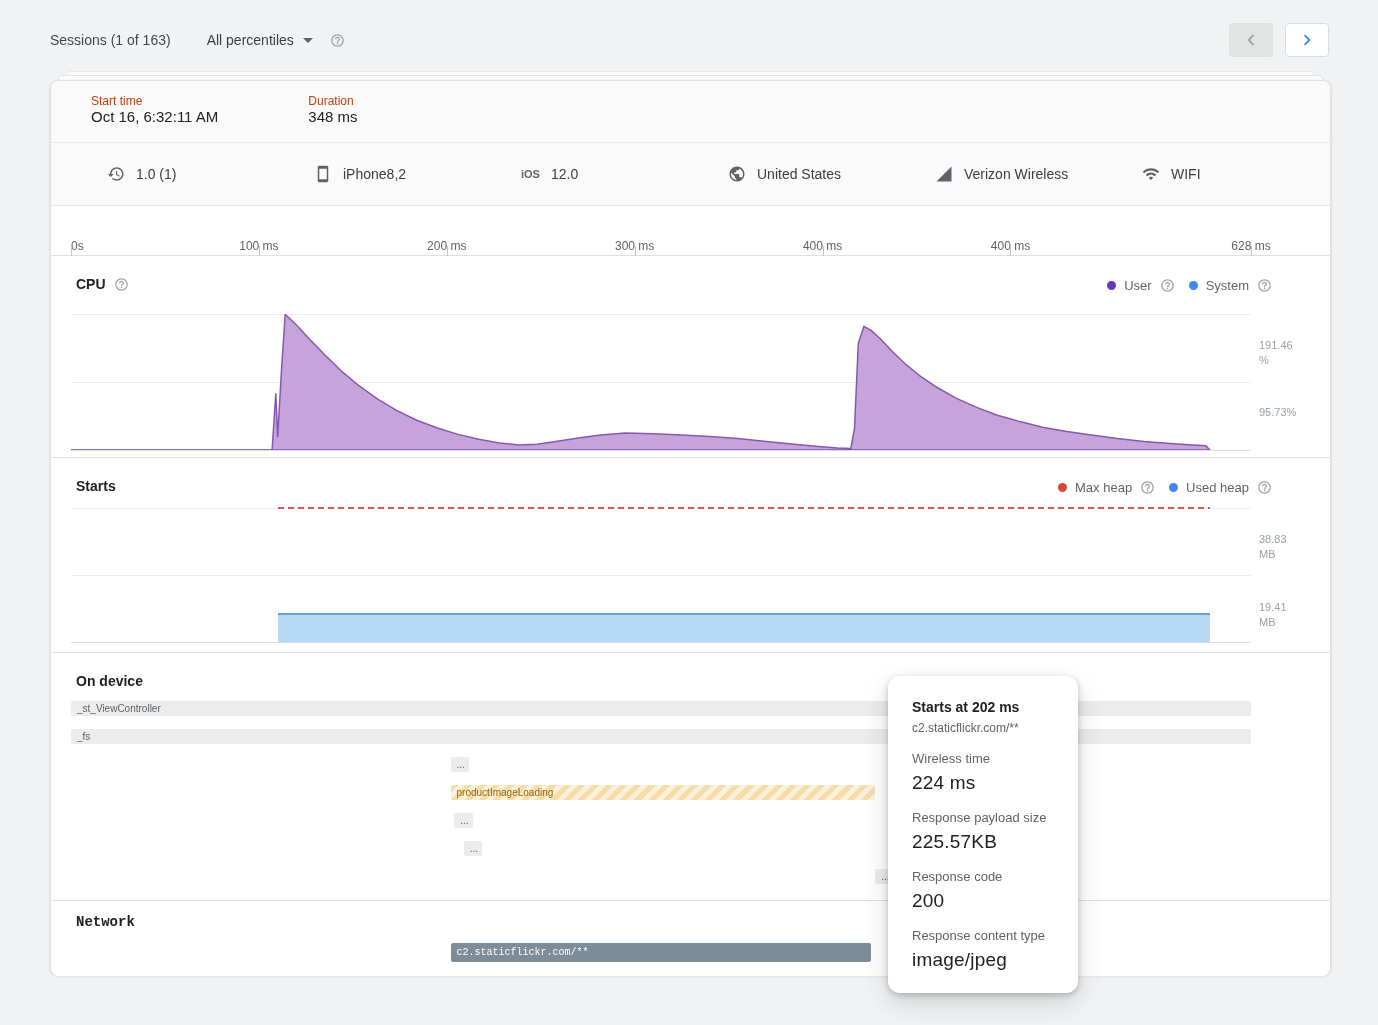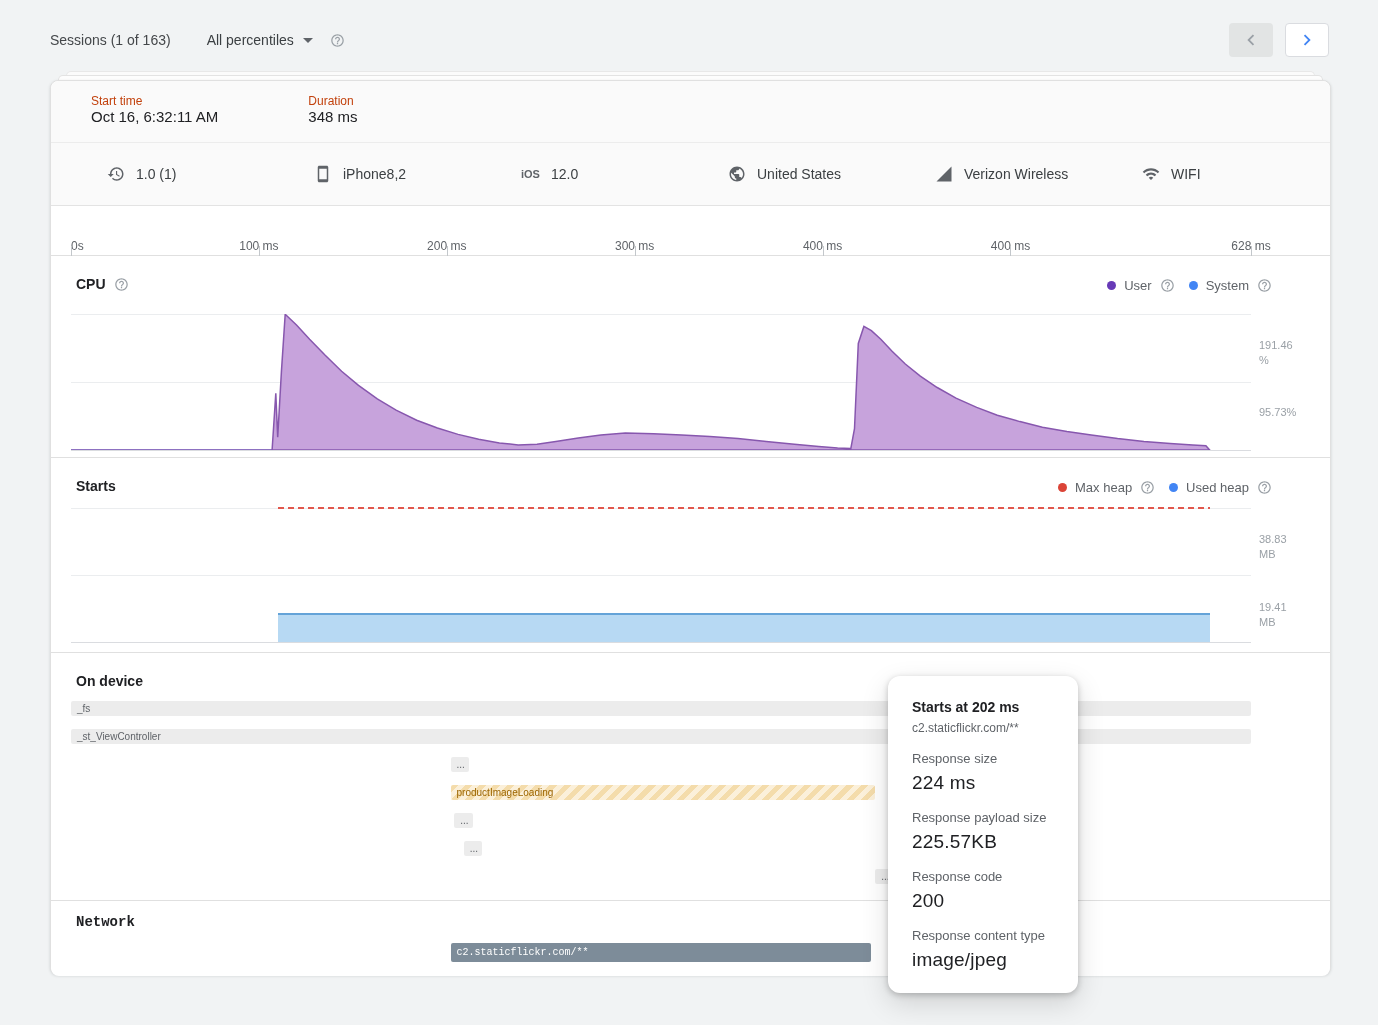--- a/index.html
+++ b/index.html
@@ -293,24 +293,24 @@
       </div>
       <div class="ylab" style="top:178px">0B</div>
     </div>
 
     <div class="chart-sec sec-ondevice">
       <div class="sec-title">
         <span>On device</span>
       </div>
       <div class="lanes">
           <div class="lane-row">
+            <div class="trace-bar" style="left: 0%; width: 100%;">_st_ViewController</div>
+          </div>
+          <div class="lane-row">
             <div class="trace-bar" style="left: 0%; width: 100%;">_fs</div>
-          </div>
-          <div class="lane-row">
-            <div class="trace-bar" style="left: 0%; width: 100%;">_st_ViewController</div>
           </div>
           <div class="lane-row">
             <div class="trace-bar" style="left: 32.1656%; width: 1.59236%;">...</div>
           </div>
           <div class="lane-row">
             <div class="trace-bar striped" style="left: 32.1656%; width: 35.9873%;">productImageLoading</div>
           </div>
           <div class="lane-row">
             <div class="trace-bar" style="left: 32.4841%; width: 1.59236%;">...</div>
           </div>
@@ -333,21 +333,21 @@
     </div>
 
   </div>
 </div>
 
 <div class="tooltip">
   <div class="tt-title">Starts at 202 ms</div>
   <div class="tt-url">c2.staticflickr.com/**</div>
   <div id="tooltip-rows">
       <div class="tt-row">
-        <div class="tt-label">Response size</div>
+        <div class="tt-label">Wireless time</div>
         <div class="tt-value">224 ms</div>
       </div>
       <div class="tt-row">
         <div class="tt-label">Response payload size</div>
         <div class="tt-value">225.57KB</div>
       </div>
       <div class="tt-row">
         <div class="tt-label">Response code</div>
         <div class="tt-value">200</div>
       </div>

